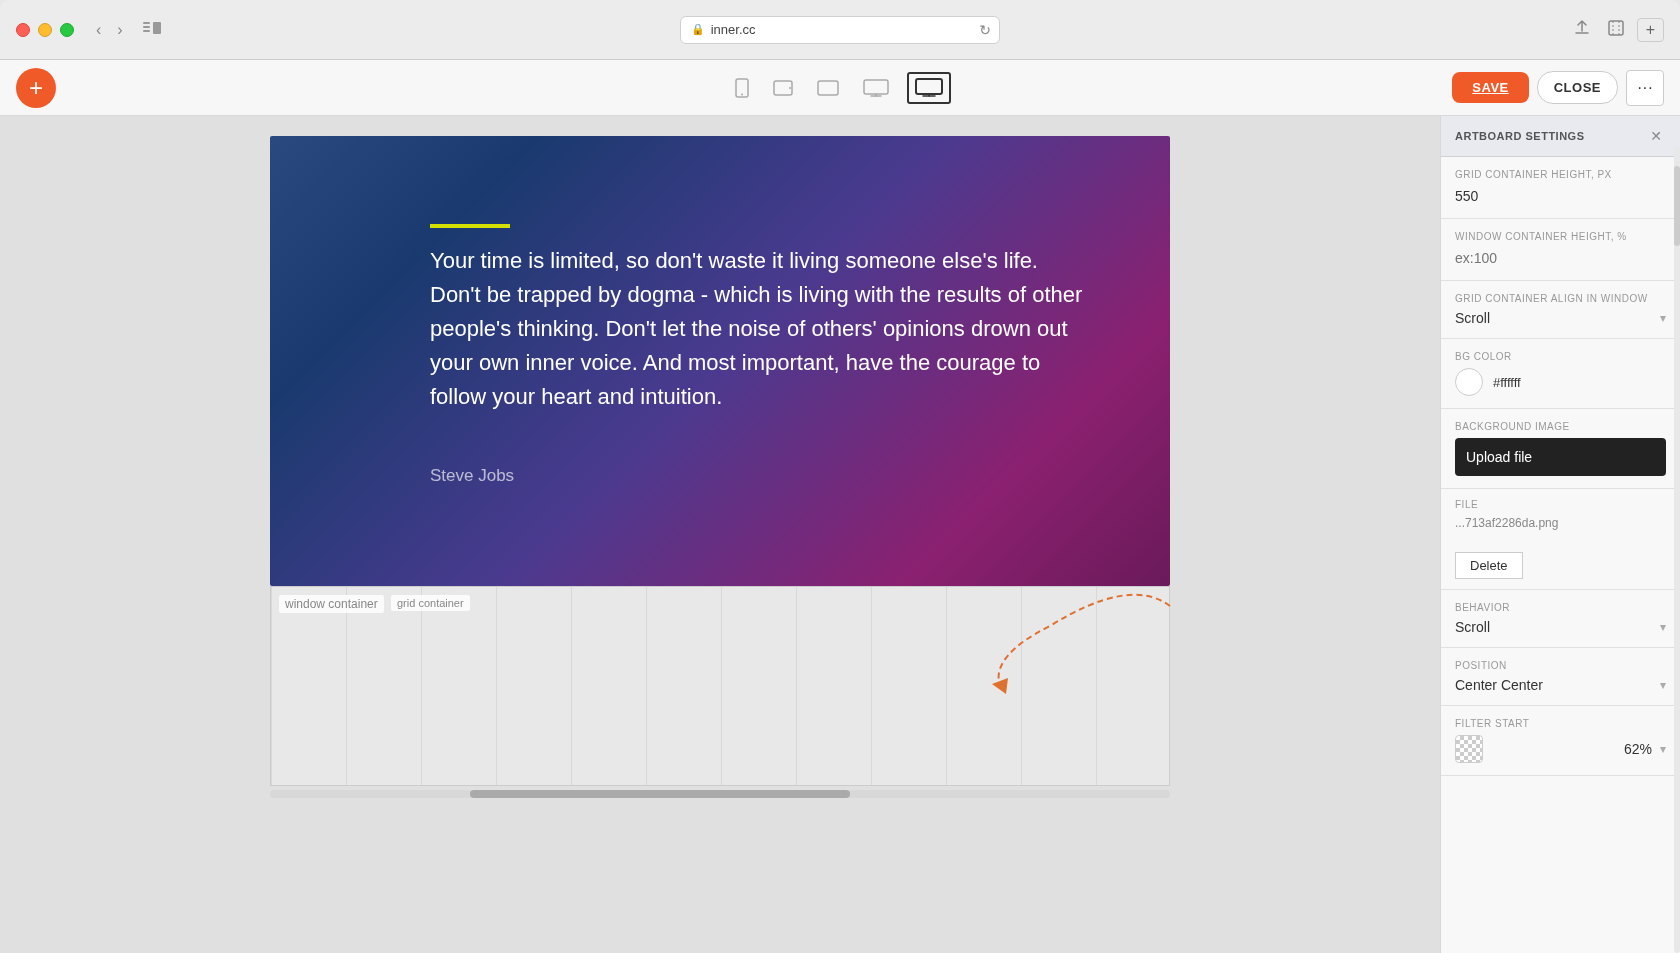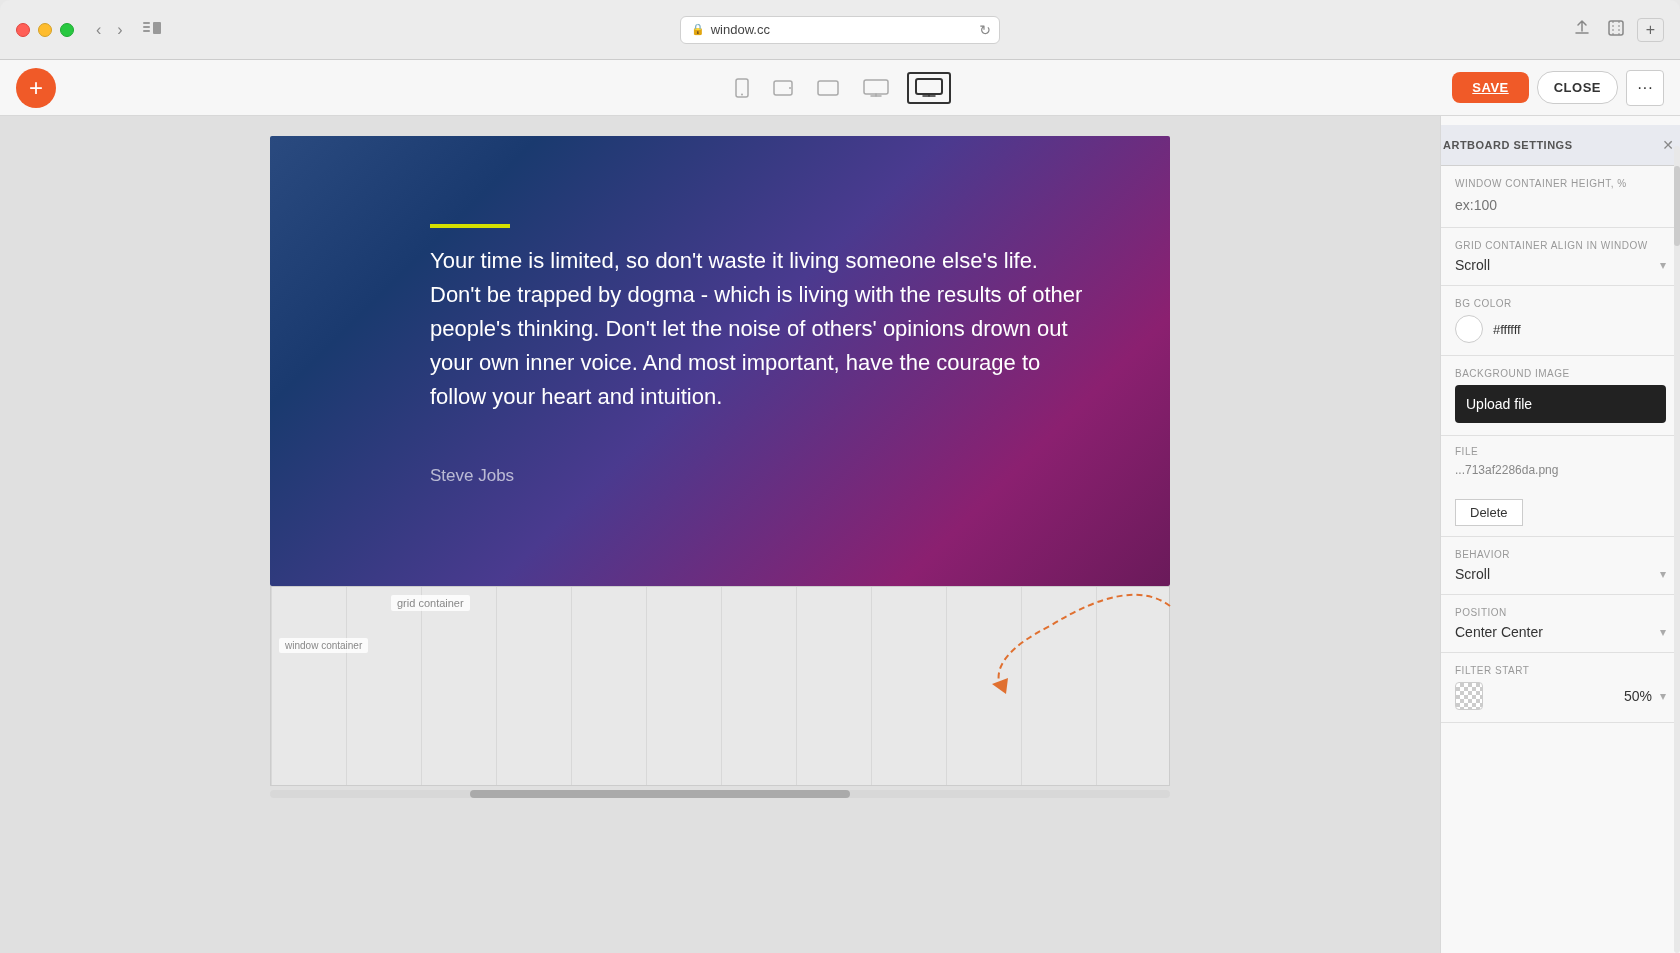--- a/index.html
+++ b/index.html
@@ -266,26 +266,25 @@
         #e8e8e8 75px
       );
       position: relative;
       border: 1px solid #ccc;
     }
 
     .grid-label-window {
       position: absolute;
       top: 8px;
       left: 8px;
-      font-size: 10px;
+      font-size: 12px;
       color: #888;
       background: rgba(255,255,255,0.8);
       padding: 2px 6px;
       border-radius: 2px;
-      margin-top: 43px;
     }
     .grid-label-grid {
       position: absolute;
       top: 8px;
       left: 120px;
       font-size: 11px;
       color: #888;
       background: rgba(255,255,255,0.8);
       padding: 2px 6px;
       border-radius: 2px;
@@ -313,30 +312,29 @@
     .right-panel {
       width: 240px;
       background: #f8f8f8;
       border-left: 1px solid #d8d8d8;
       overflow-y: auto;
       flex-shrink: 0;
     }
 
     .panel-header {
       background: #e8eaf0;
-      padding: 10px 2px;
+      padding: 10px 14px;
       font-size: 11px;
       font-weight: 600;
       color: #555;
       letter-spacing: 0.5px;
       display: flex;
       align-items: center;
       justify-content: space-between;
       border-bottom: 1px solid #d0d0d0;
-      margin-top: 9px;
     }
     .panel-close-x {
       background: none;
       border: none;
       font-size: 14px;
       color: #888;
       cursor: pointer;
       width: 20px;
       height: 20px;
       display: flex;
@@ -460,21 +458,21 @@
   <button class="reader-btn">
     <svg width="18" height="14" viewBox="0 0 18 14" fill="none">
       <rect x="0" y="1" width="7" height="2" rx="1" fill="#999"></rect>
       <rect x="0" y="5" width="7" height="2" rx="1" fill="#999"></rect>
       <rect x="0" y="9" width="7" height="2" rx="1" fill="#999"></rect>
       <rect x="10" y="1" width="8" height="12" rx="1" fill="#999"></rect>
     </svg>
   </button>
   <div class="address-bar">
     <span class="lock-icon">🔒</span>
-    <span>window.cc</span>
+    <span>inner.cc</span>
     <button class="reload-btn">↻</button>
   </div>
   <div class="mac-toolbar-right">
     <button class="toolbar-icon-btn">
       <svg width="18" height="18" viewBox="0 0 18 18" fill="none">
         <path d="M9 2v10M5 6l4-4 4 4M3 14h12" stroke="#888" stroke-width="1.5" stroke-linecap="round"></path>
       </svg>
     </button>
     <button class="toolbar-icon-btn">
       <svg width="18" height="18" viewBox="0 0 18 18" fill="none">
@@ -556,20 +554,24 @@
       </svg>
     </div>
 
     <div class="right-panel" style="position:relative;">
 
       <div class="panel-header">
         <span>ARTBOARD SETTINGS</span>
         <button class="panel-close-x">✕</button>
       </div>
 
+      <div class="panel-section">
+        <div class="panel-label">GRID CONTAINER HEIGHT, PX</div>
+        <input type="text" class="panel-input" value="550" style="">
+      </div>
 
       <div class="panel-section">
         <div class="panel-label">WINDOW CONTAINER HEIGHT, %</div>
         <input type="text" class="panel-input" placeholder="ex:100" style="color: rgb(187, 187, 187);">
       </div>
 
       <div class="panel-section">
         <div class="panel-label">GRID CONTAINER ALIGN IN WINDOW</div>
         <div class="panel-select-row">
           <span class="panel-select-value">Scroll</span>
@@ -609,21 +611,21 @@
         <div class="panel-select-row">
           <span class="panel-select-value">Center Center</span>
           <span class="panel-chevron">▾</span>
         </div>
       </div>
 
       <div class="panel-section">
         <div class="panel-label">FILTER START</div>
         <div class="panel-select-row">
           <div class="filter-swatch"></div>
-          <span class="panel-select-value" style="margin-left:auto; margin-right:8px;">50%</span>
+          <span class="panel-select-value" style="margin-left:auto; margin-right:8px;">62%</span>
           <span class="panel-chevron">▾</span>
         </div>
       </div>
 
       <div style="position:absolute; right:0; top:30px; bottom:0; width:6px; background:#e8e8e8; border-radius:3px;">
         <div style="width:6px; height:80px; background:#ccc; border-radius:3px; margin-top:20px;"></div>
       </div>
     </div>
 
   </div>

